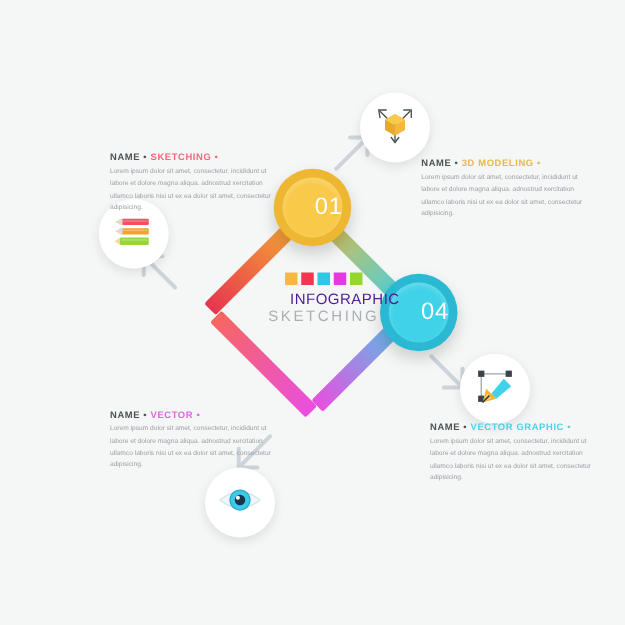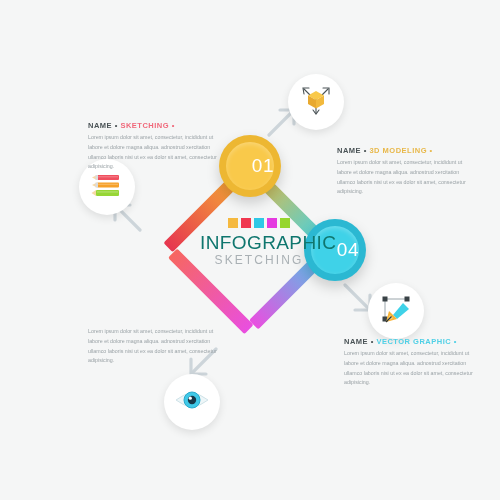--- a/index.html
+++ b/index.html
@@ -88,24 +88,25 @@
     justify-content: center;
     gap: 3px;
     margin-bottom: 5px;
   }
   #swatches span {
     width: 10px;
     height: 10px;
     display: block;
   }
   #center .t1 {
-    font-size: 19px;
-    color: #0f766e;
+    font-size: 12px;
+    color: #4c1d95;
     letter-spacing: .4px;
     line-height: 1.05;
+    margin-left: 32px;
   }
   #center .t2 {
     font-size: 12px;
     color: #a9b0b4;
     letter-spacing: 2.1px;
     line-height: 1.3;
   }
 
   
   .block { position: absolute; width: 130px; }
@@ -273,31 +274,37 @@
   <div class="block" style="left:88px; top:121px;">
     <div class="head">
       <span>NAME</span>
       <span class="dot">•</span>
       <span class="kw" style="color:#f0687a">SKETCHING</span>
       <span class="dot" style="color:#f0687a">•</span>
     </div>
     <div class="body">Lorem ipsum dolor sit amet, consectetur, incididunt ut labore et dolore magna aliqua. adnostrud xercitation ullamco laboris nisi ut ex ea dolor sit amet, consectetur adipisicing.</div>
   </div>
 
-  <div class="block" style="left:337px; top:126px;margin-top:20px;">
+  <div class="block" style="left:337px; top:126px;">
     <div class="head">
       <span>NAME</span>
       <span class="dot">•</span>
       <span class="kw" style="color:#e8b84a">3D MODELING</span>
       <span class="dot" style="color:#e8b84a">•</span>
     </div>
     <div class="body">Lorem ipsum dolor sit amet, consectetur, incididunt ut labore et dolore magna aliqua. adnostrud xercitation ullamco laboris nisi ut ex ea dolor sit amet, consectetur adipisicing.</div>
   </div>
 
   <div class="block" style="left:88px; top:327px;">
+    <div class="head">
+      <span>NAME</span>
+      <span class="dot">•</span>
+      <span class="kw" style="color:#e066e0">VECTOR</span>
+      <span class="dot" style="color:#e066e0">•</span>
+    </div>
     <div class="body">Lorem ipsum dolor sit amet, consectetur, incididunt ut labore et dolore magna aliqua. adnostrud xercitation ullamco laboris nisi ut ex ea dolor sit amet, consectetur adipisicing.</div>
   </div>
 
   <div class="block" style="left:344px; top:337px;">
     <div class="head">
       <span>NAME</span>
       <span class="dot">•</span>
       <span class="kw" style="color:#4fd0e6">VECTOR GRAPHIC</span>
       <span class="dot" style="color:#4fd0e6">•</span>
     </div>

